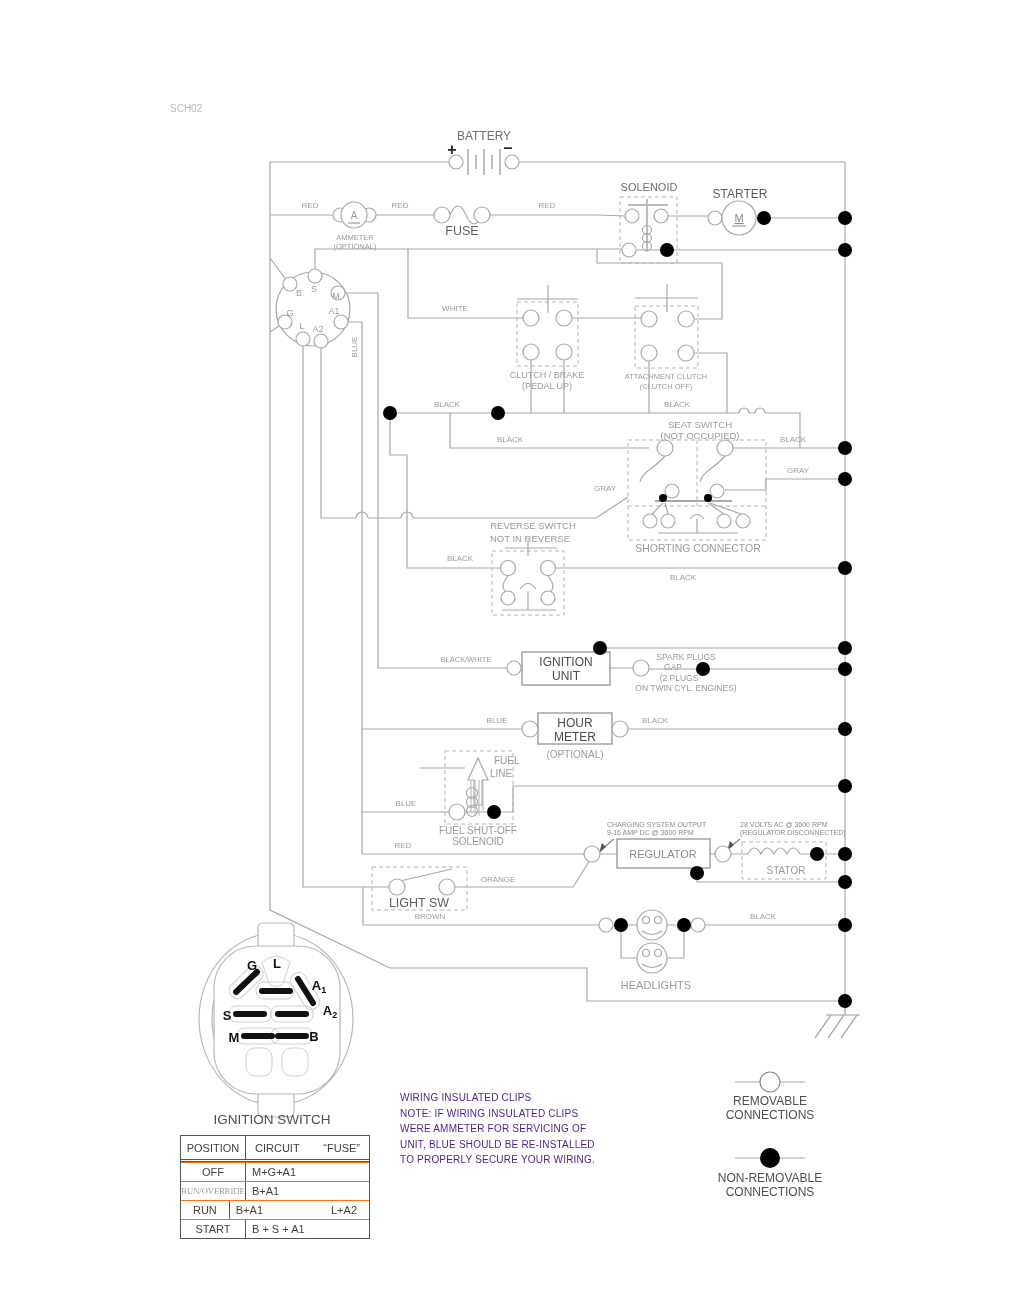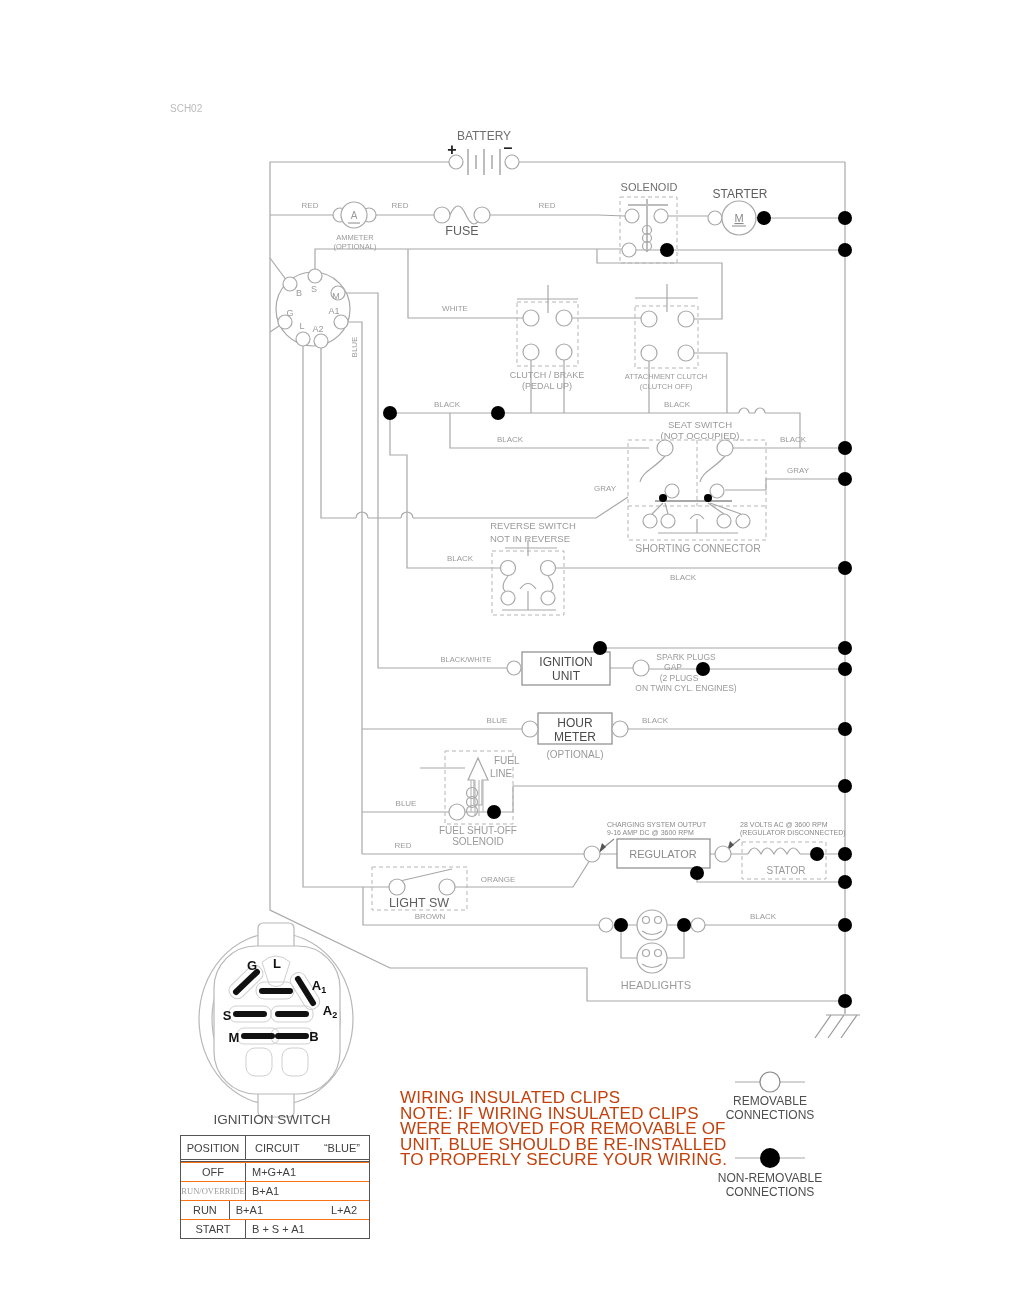--- a/index.html
+++ b/index.html
@@ -9,21 +9,21 @@
   
   .mk-table{position:absolute;left:180px;top:1135px;width:188px;border:1px solid #555;color:#3f3f3f;font-size:11px;}
   .mk-row{display:flex;border-top:1px solid #f97316;align-items:center;height:18px;}
   .mk-row.hdr{border-top:none;height:23px;border-bottom:3px double #555;font-size:11px;}
   .mk-c1{width:64px;text-align:center;border-right:1px solid #555;align-self:stretch;display:flex;align-items:center;justify-content:center;}
   .mk-c2{flex:1;display:flex;align-items:center;padding:0 6px;gap:20px;}
   .mk-row.hdr .mk-c2{justify-content:space-between;padding:0 9px;}
   .mk-extra{margin-left:auto;padding-right:6px;padding-left:48px;}
   .mk-dim{color:#9a9a9a;font-size:8.5px;font-family:Liberation Serif, serif;}
   
-  .note{position:absolute;left:400px;top:1090px;font-size:17px;line-height:15.6px;color:#c2410c;letter-spacing:.2px;}
+  .note{position:absolute;left:400px;top:1090px;font-size:10px;line-height:15.6px;color:#4c1d95;letter-spacing:.2px;}
 </style>
 </head>
 <body>
 
 <svg class="sch" width="1024" height="1316" viewBox="0 0 1024 1316">
 
   <g stroke="#a8a8a8" stroke-width="1.2" fill="none">
 
     <path d="M449,162 H270 V910 L390,968 H587 V1001 H838"></path>
     <path d="M519,162 H845"></path>
@@ -369,21 +369,21 @@
   </g>
 
   <path d="M348,223 H360 M732,226 H746" stroke="#8a8a8a" stroke-width="1"></path>
 </svg>
 
 <div class="mk-table">
   <div class="mk-row hdr">
     <div class="mk-c1">POSITION</div>
     <div class="mk-c2">
       <span>CIRCUIT</span>
-      <span>“BLUE”</span>
+      <span>“FUSE”</span>
     </div>
   </div>
   <div class="mk-row">
     <div class="mk-c1">OFF</div>
     <div class="mk-c2">
         <span>M+G+A1</span>
       </div>
   </div>
   <div class="mk-row">
     <div class="mk-c1 mk-dim">RUN/OVERRIDE</div>
@@ -402,16 +402,16 @@
     <div class="mk-c1">START</div>
     <div class="mk-c2">
         <span>B + S + A1</span>
       </div>
   </div>
 </div>
 
 <div class="note">
   <div>WIRING INSULATED CLIPS</div>
   <div>NOTE: IF WIRING INSULATED CLIPS</div>
-  <div>WERE REMOVED FOR REMOVABLE OF</div>
+  <div>WERE AMMETER FOR SERVICING OF</div>
   <div>UNIT, BLUE SHOULD BE RE-INSTALLED</div>
   <div>TO PROPERLY SECURE YOUR WIRING.</div>
 </div>
 
 </body></html>

